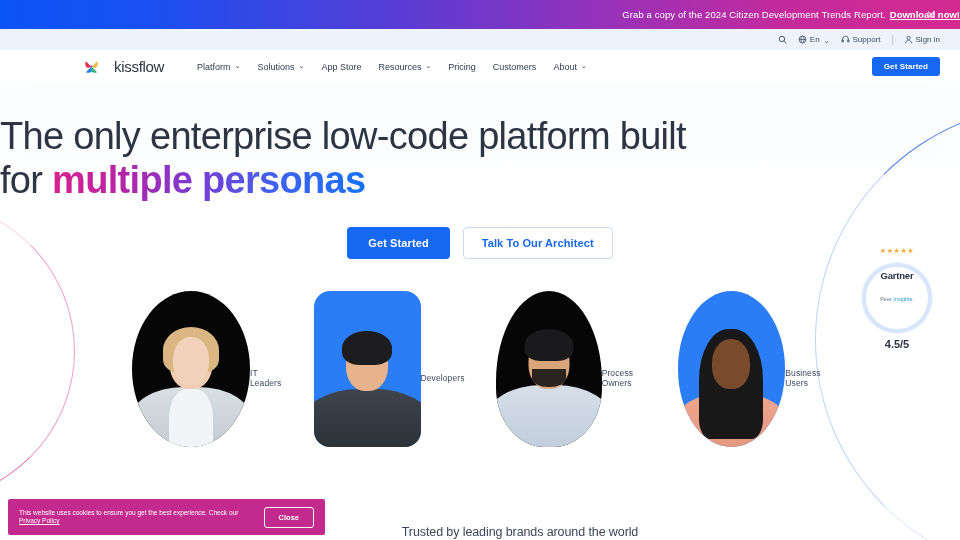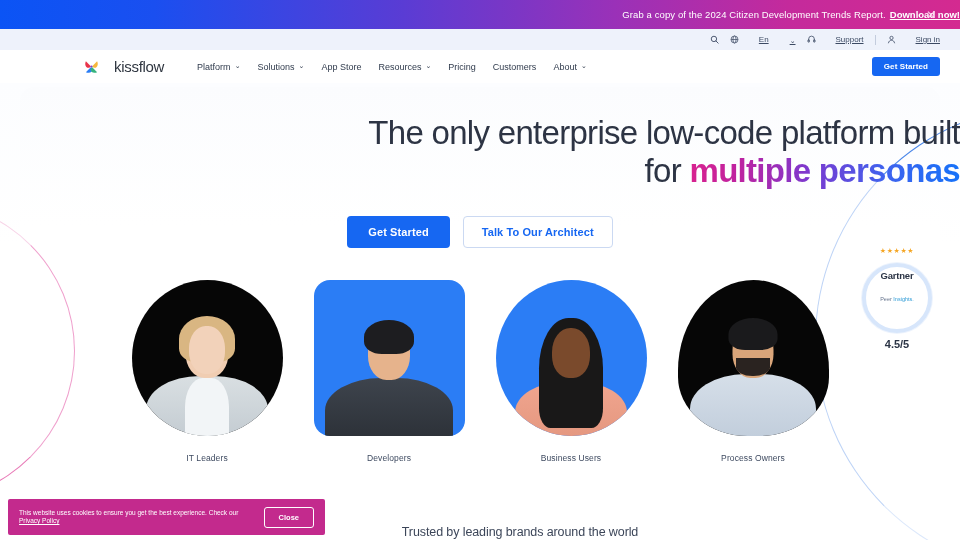--- a/index.html
+++ b/index.html
@@ -32,22 +32,22 @@
     font-family: "Liberation Sans", sans-serif;
   }
 
   
   .util-bar {
     height: 21px; background: #eef2fb;
     display: flex; align-items: center; justify-content: flex-end;
     padding-right: 20px; gap: 11px;
   }
   .util-item {
-    display: flex; align-items: flex-end; gap: 20px;
-    font-size: 8px; color: #3c4a63; cursor: pointer; line-height: 1; text-decoration: underline;
+    display: flex; align-items: flex-end; gap: 3px;
+    font-size: 8px; color: #3c4a63; cursor: pointer; line-height: 1;
   }
   .util-item svg { display:block; }
   .util-sep { width:1px; height:10px; background:#c3ccdd; }
   .caret { font-size: 7px; line-height: 1; margin-left:1px; }
 
   
   .nav {
     height: 33px; background: #ffffff;
     display: flex; align-items: center;
     padding: 0 20px 0 84px;
@@ -89,22 +89,22 @@
     border-top-color: #f7d4e8; border-right-color: #ef9fcc;
   }
   .arc-right {
     width: 470px; height: 470px; right: -325px; top: 22px;
     border: 1px solid #4a86e8;
     border-bottom-color: #dce8fb; border-left-color: #bdd3f6;
   }
 
   .headline {
     position: relative; z-index: 3;
-    text-align: right; padding-top: 31px;
-    font-size: 33px; line-height: 1.16; font-weight: 400;
+    text-align: left; padding-top: 31px;
+    font-size: 38px; line-height: 1.16; font-weight: 400;
     color: #2d3444; letter-spacing: -0.7px;
   }
   .grad-text {
     background: linear-gradient(90deg,#d8228f 0%, #bf22a0 18%, #7a3ad0 45%, #3f62ee 72%, #1672f9 100%);
     -webkit-background-clip: text; background-clip: text;
     -webkit-text-fill-color: transparent; color: transparent;
     font-weight: 700;
   }
 
   .cta-row {
@@ -135,21 +135,21 @@
   .gartner-name { font-size: 9.5px; font-weight: 700; color: #2b3445; line-height: 1; letter-spacing:-.2px; }
   .gartner-sub { font-size: 5.5px; color: #66748d; line-height: 1; }
   .gartner-sub .hl { color: #2e9bd6; }
   .gartner-score { font-size: 11px; font-weight: 600; color: #2b3445; line-height: 1; margin-top:19px; }
 
   
   .personas {
     position: relative; z-index: 3;
     display: flex; justify-content: center; gap: 31px; margin-top: 32px;
   }
-  .persona { width: 151px; display: flex; flex-direction: column; align-items: center; cursor: pointer; }
+  .persona { width: 151px; display: flex; align-items: center; cursor: pointer; }
   .persona-img {
     width: 151px; height: 156px; overflow: hidden; position: relative;
     border-radius: 50%;
   }
   .persona-img.active { border-radius: 16px; }
   .persona-img.shape-arch { border-radius: 50% 50% 46% 46% / 58% 58% 38% 38%; }
   .persona-label {
     margin-top: 17px; font-size: 8.5px; color: #3e4a60; font-weight: 500; letter-spacing:.1px;
   }
   
@@ -327,39 +327,39 @@
         <div class="persona-img active">
           <div class="ph ph-bg-blue"></div>
           <div class="ph-body" style="width:128px;height:58px;background:linear-gradient(180deg,#3e444d,#2d3239);"></div>
           <div class="ph-head" style="top:46px;width:42px;height:54px;background:#e6b38c;"></div>
           <div class="ph-hair" style="top:40px;width:50px;height:34px;background:#1d1d20;border-radius:50% 50% 36% 36%;"></div>
         </div>
         <div class="persona-label">Developers</div>
       </div>
 
       <div class="persona">
-        <div class="persona-img">
-          <div class="ph ph-bg-blue"></div>
-          <div class="ph-body" style="width:112px;height:54px;background:linear-gradient(180deg,#f0a58f,#e59880);"></div>
-          <div class="ph-hair" style="top:38px;width:64px;height:110px;background:#191818;border-radius:46% 46% 18% 18%;"></div>
-          <div class="ph-head" style="top:48px;width:38px;height:50px;background:#7a4a2c;"></div>
-        </div>
-        <div class="persona-label">Business Users</div>
-      </div>
-
-      <div class="persona">
         <div class="persona-img shape-arch">
           <div class="ph ph-bg-dark"></div>
           <div class="ph-body" style="width:126px;height:62px;background:linear-gradient(180deg,#d6dfe9,#c2cedc);"></div>
           <div class="ph-head" style="top:44px;width:41px;height:54px;background:#d9a57a;"></div>
           <div class="ph-hair" style="top:38px;width:49px;height:32px;background:#1a1a1c;border-radius:50% 50% 34% 34%;"></div>
           <div class="ph-hair" style="top:78px;width:34px;height:18px;background:#2a2320;border-radius:0 0 48% 48%;"></div>
         </div>
         <div class="persona-label">Process Owners</div>
       </div>
+
+      <div class="persona">
+        <div class="persona-img">
+          <div class="ph ph-bg-blue"></div>
+          <div class="ph-body" style="width:112px;height:54px;background:linear-gradient(180deg,#f0a58f,#e59880);"></div>
+          <div class="ph-hair" style="top:38px;width:64px;height:110px;background:#191818;border-radius:46% 46% 18% 18%;"></div>
+          <div class="ph-head" style="top:48px;width:38px;height:50px;background:#7a4a2c;"></div>
+        </div>
+        <div class="persona-label">Business Users</div>
+      </div>
     </div>
 
     <div class="trusted">Trusted by leading brands around the world</div>
   </div>
 
   <div class="cookie">
     <div class="cookie-text"><span>This website uses cookies to ensure you get the best experience. Check our </span><span class="cookie-link">Privacy Policy</span></div>
     <button class="cookie-btn">Close</button>
   </div>
 

